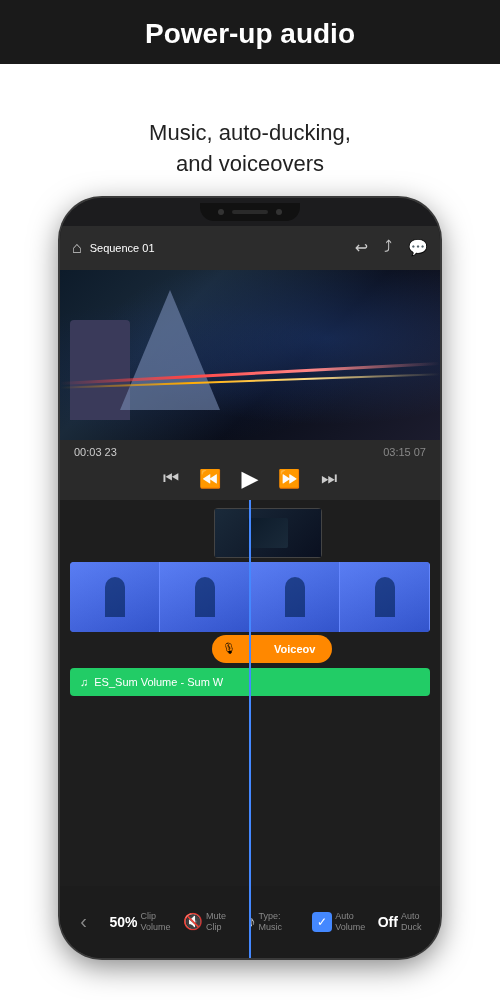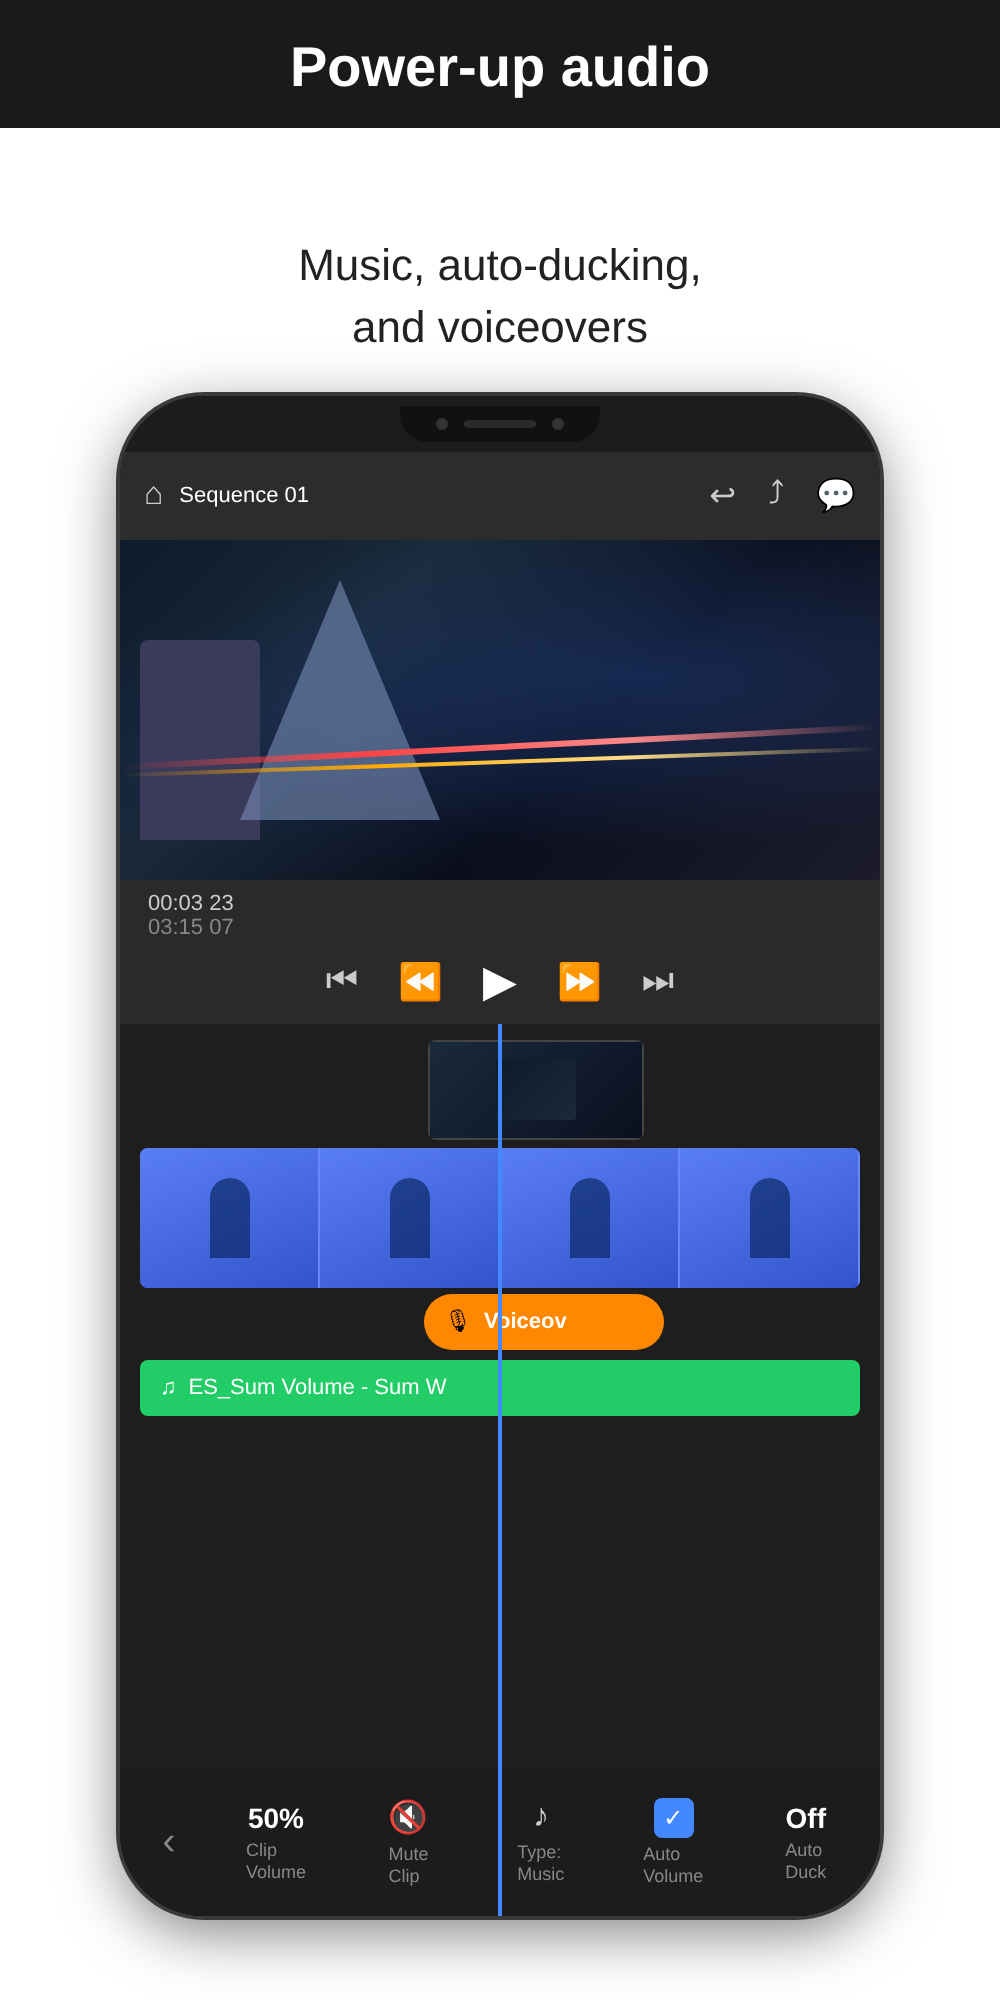--- a/index.html
+++ b/index.html
@@ -180,21 +180,20 @@
     
     .playback-section {
       background: #2a2a2a;
       padding: 6px 0 4px;
       flex-shrink: 0;
     }
     .time-display {
       display: flex;
       justify-content: space-between;
       padding: 0 14px 4px;
-      flex-direction: column;
     }
     .time-current {
       color: #ccc;
       font-size: 11px;
     }
     .time-total {
       color: #888;
       font-size: 11px;
     }
     .playback-controls {
@@ -316,20 +315,21 @@
       left: 40%;
       min-width: 120px;
     }
     .voiceover-icon {
       font-size: 11px;
     }
     .voiceover-label {
       color: #fff;
       font-size: 11px;
       font-weight: 600;
+      margin-left: 32px;
     }
 
     
     .music-track {
       height: 28px;
       background: #22cc66;
       border-radius: 4px;
       display: flex;
       align-items: center;
       padding: 0 10px;
@@ -375,21 +375,21 @@
       display: flex;
       align-items: center;
       justify-content: space-around;
       padding: 0 4px;
       flex-shrink: 0;
       position: absolute;
       bottom: 0; left: 0; right: 0;
     }
     .toolbar-item {
       display: flex;
-      flex-direction: column;
+      flex-direction: row;
       align-items: center;
       gap: 3px;
       min-width: 52px;
     }
     .toolbar-item-value {
       color: #fff;
       font-size: 14px;
       font-weight: 600;
     }
     .toolbar-item-icon {

